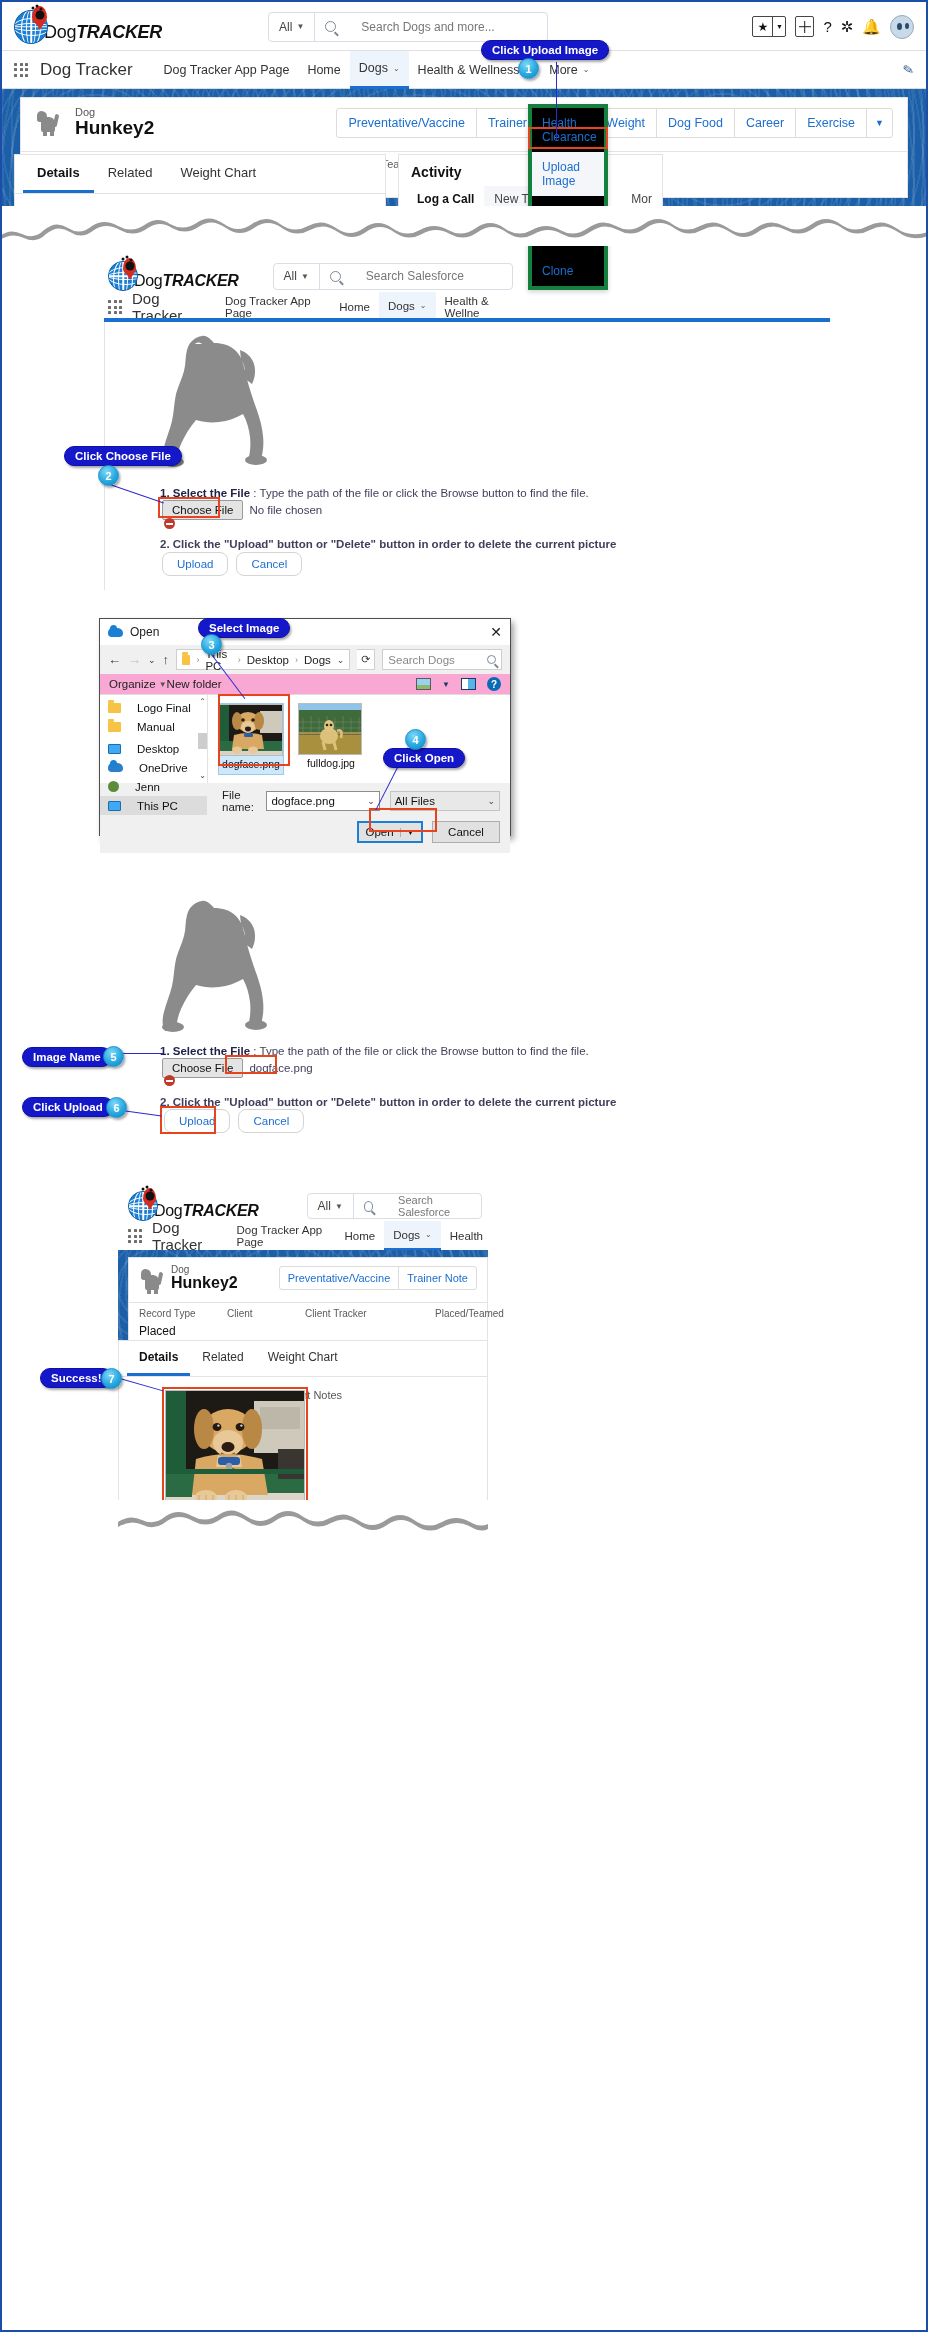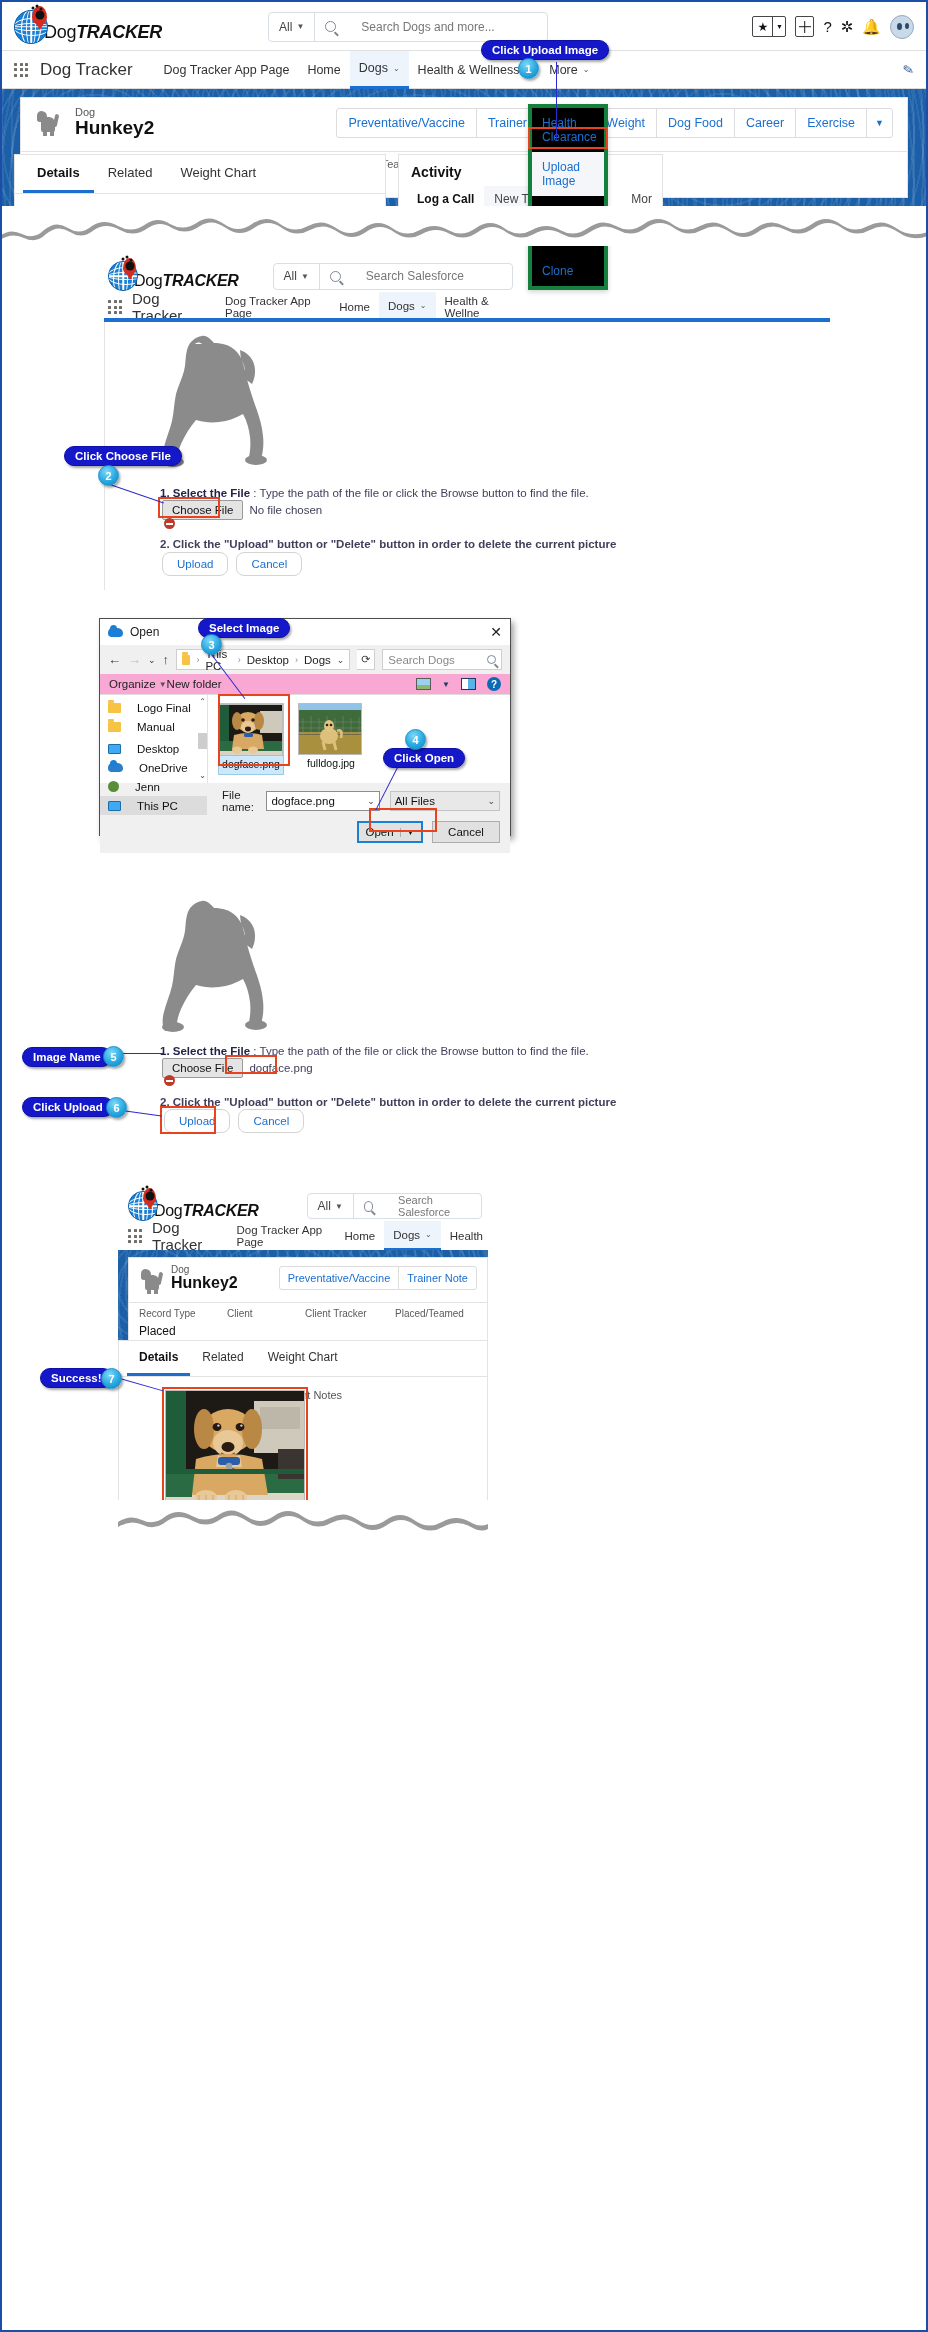--- a/index.html
+++ b/index.html
@@ -872,21 +872,21 @@
         <div class="fg-lbl" style="font-size:10px;">Record Type</div>
         <div class="fg-val" style="font-size:12px;">Placed</div>
       </div>
       <div class="fg-col" style="flex:0 0 78px;">
         <div class="fg-lbl" style="font-size:10px;">Client</div>
       </div>
       <div class="fg-col" style="flex:0 0 90px;">
         <div class="fg-lbl" style="font-size:10px;">Client Tracker</div>
       </div>
       <div class="fg-col">
-        <div class="fg-lbl" style="font-size:10px;">Placed/Teamed</div>
+        <div class="fg-lbl" style="font-size:10px;margin-left:40px;">Placed/Teamed</div>
       </div>
     </div>
   </div>
 
   <div style="position:absolute;left:118px;top:1340px;width:370px;height:190px;background:#fff;border:1px solid #e3e3e3;">
     <div class="tabs-row">
       <div class="tab sel" style="font-size:12px;padding:9px 12px;"><span>Details</span></div>
       <div class="tab" style="font-size:12px;padding:9px 12px;"><span>Related</span></div>
       <div class="tab" style="font-size:12px;padding:9px 12px;"><span>Weight Chart</span></div>
     </div>

